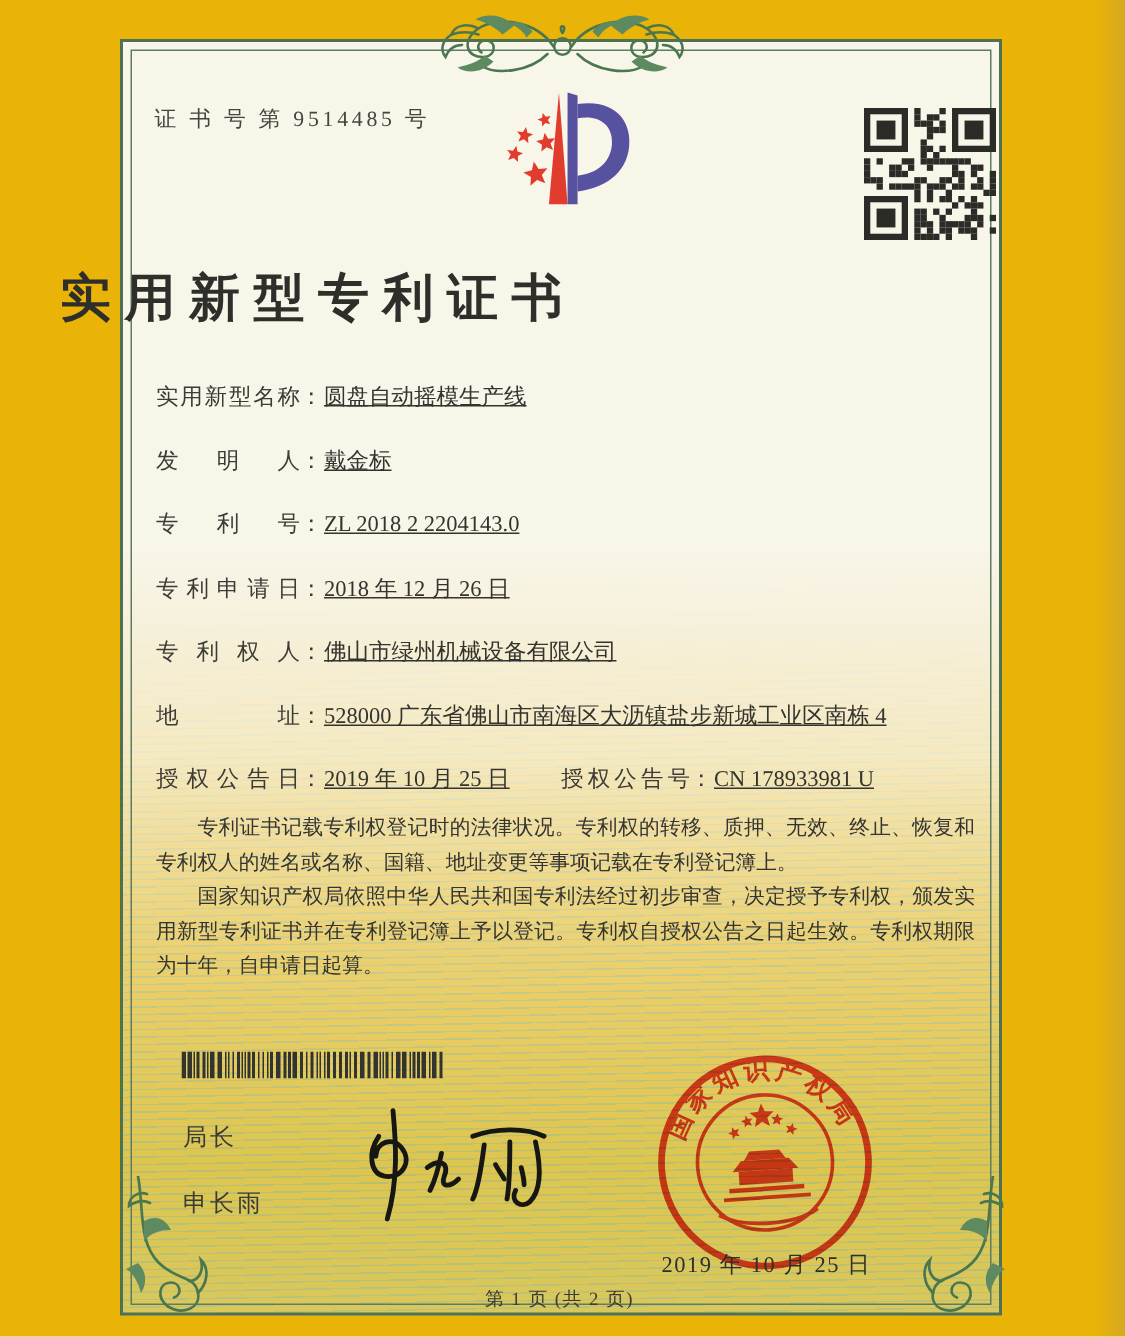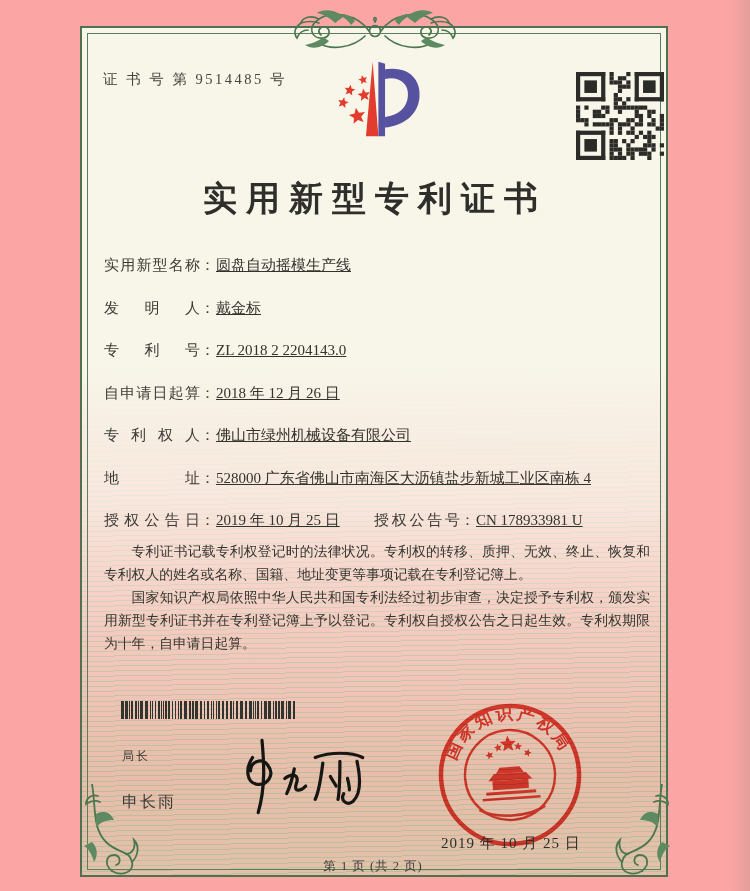--- a/index.html
+++ b/index.html
@@ -1,19 +1,19 @@
 <!DOCTYPE html>
 <html><head>
 <meta charset="utf-8">
 <style>
   * { margin:0; padding:0; box-sizing:border-box; }
   body { background:#e9e6da; font-family:"Liberation Serif", serif; }
   .page {
     position:relative; width:750px; height:891px; margin:0 auto;
-    background:#fca5a5; overflow:hidden; color:#3a3a38;
+    background:#eab308; overflow:hidden; color:#3a3a38;
   }
   
   .waves {
     position:absolute; left:80px; top:26px; width:588px; height:851px;
     background:
       linear-gradient(180deg, rgba(210,226,186,0) 55%, rgba(205,223,180,0.40) 86%, rgba(200,220,176,0.5) 100%),
       repeating-linear-gradient(179deg, rgba(118,162,104,0.55) 0 1px, rgba(118,162,104,0) 1px 5px);
     pointer-events:none;
   }
   .waves-cover {
@@ -34,39 +34,39 @@
     position:absolute; left:87px; top:33px; width:574px; height:837px;
     border:1px solid #5d7d60;
   }
   .cert-no {
     position:absolute; left:103px; top:70px;
     font-size:14.5px; letter-spacing:2.5px; color:#45443f;
   }
   .logo { position:absolute; left:318px; top:56px; }
   .qr { position:absolute; left:576px; top:72px; width:88px; height:88px; }
   .title {
-    position:absolute; left:0; top:176px; width:750px; text-align:center;
-    font-size:34px; letter-spacing:9px; color:#2e2e2b; font-weight:700;
+    position:absolute; left:0; top:176px; width:750px; text-align:left;
+    font-size:34px; letter-spacing:9px; color:#2e2e2b; font-weight:700;padding-left:40px;
   }
   .fields { position:absolute; left:104px; top:256px; width:560px; font-size:15px; }
   .row { display:flex; align-items:flex-start; margin-bottom:24.5px; line-height:18px; }
   .row .lab { width:96px; text-align:justify; text-align-last:justify; color:#3c3b36; flex:none; }
   .row .colon { width:16px; flex:none; }
   .row .val { color:#34332e;text-decoration:underline; }
   .row .val .l2 { display:block; }
   .grant-row { display:flex; margin-bottom:0; }
   .grant-row .val1 { width:158px; flex:none; }
   .grant-row .lab2 { width:86px; text-align:justify; text-align-last:justify; flex:none; }
   .paras {
     position:absolute; left:104px; top:540px; width:546px;
     font-size:13.8px; line-height:23px; text-align:justify; color:#35342f;
   }
   .paras p { text-indent:2em; }
   .barcode { position:absolute; left:121px; top:701px; width:176px; height:18px; }
-  .signer-title { position:absolute; left:122px; top:748px; font-size:12px; color:#3b3a35; letter-spacing:2px; font-family:Liberation Sans, sans-serif; }
+  .signer-title { position:absolute; left:122px; top:748px; font-size:16px; color:#3b3a35; letter-spacing:2px; font-family:Liberation Sans, sans-serif; }
   .signer-name  { position:absolute; left:122px; top:792px; font-size:16px; color:#3b3a35; letter-spacing:2px; font-family:"Liberation Sans", sans-serif; }
   .signature { position:absolute; left:224px; top:736px; }
   .seal { position:absolute; left:435px; top:700px; mix-blend-mode:multiply; opacity:0.93; }
   .seal-date {
     position:absolute; left:441px; top:834px; z-index:5;
     font-size:15px; letter-spacing:1px; color:#2f2e2a;
   }
   .footer {
     position:absolute; left:0; top:858px; width:746px; text-align:center;
     font-size:12.5px; color:#3c3b36; letter-spacing:1px;
@@ -292,21 +292,21 @@
       <span class="lab">发明人</span>
         <span class="colon">：</span>
       <span class="val">戴金标</span>
     </div>
     <div class="row">
       <span class="lab">专利号</span>
         <span class="colon">：</span>
       <span class="val">ZL 2018 2 2204143.0</span>
     </div>
     <div class="row">
-      <span class="lab">自申请日起算</span>
+      <span class="lab">专利申请日</span>
         <span class="colon">：</span>
       <span class="val">2018 年 12 月 26 日</span>
     </div>
     <div class="row">
       <span class="lab">专利权人</span>
         <span class="colon">：</span>
       <span class="val">佛山市绿州机械设备有限公司</span>
     </div>
     <div class="row">
       <span class="lab">地址</span>

